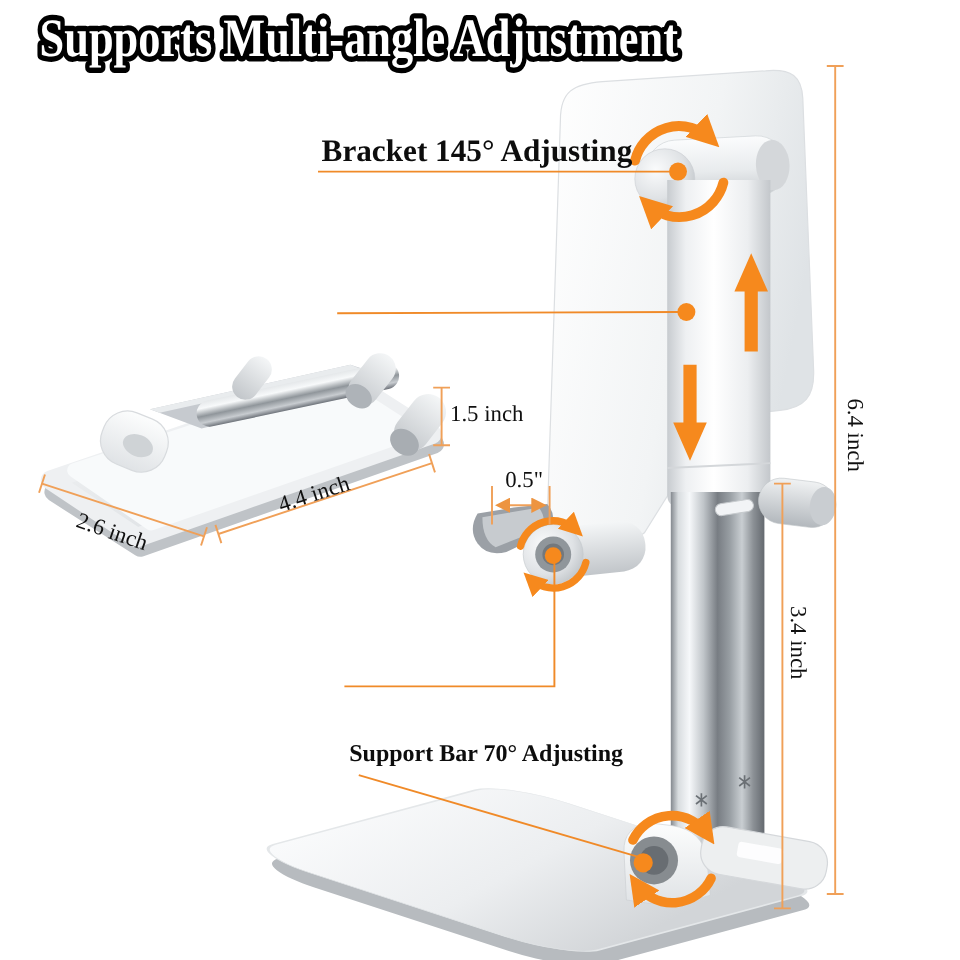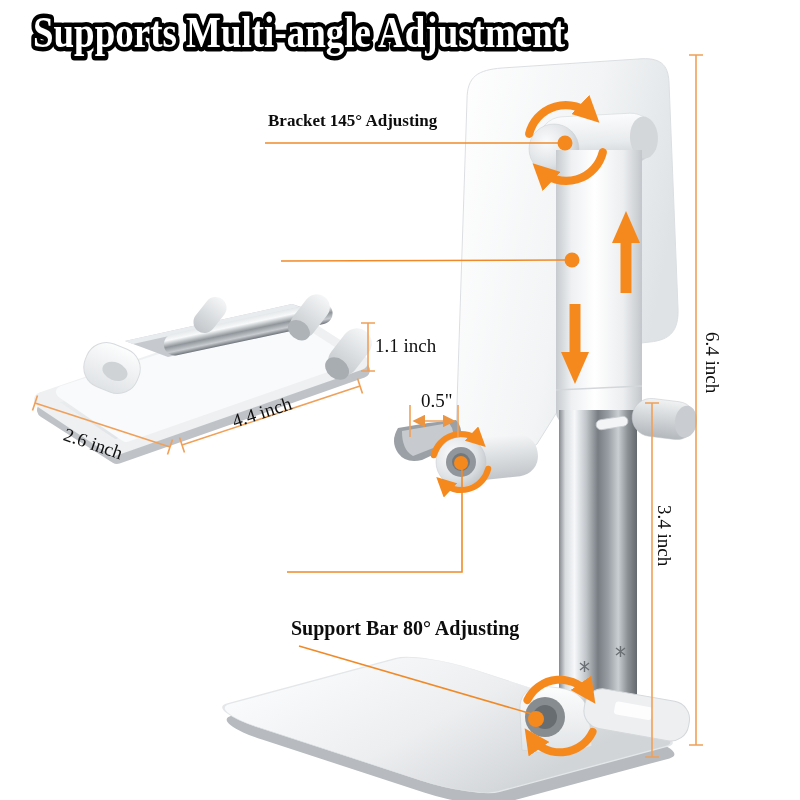--- a/index.html
+++ b/index.html
@@ -203,23 +203,23 @@
       <line transform="translate(182,445) rotate(-18)" y1="-8" y2="8"></line>
       <line transform="translate(360,386) rotate(-18)" y1="-8" y2="8"></line>
       <path d="M 410,405 V 437 M 458,405 V 437"></path>
       <line x1="415" y1="421" x2="453" y2="421" marker-start="url(#mDim)" marker-end="url(#mDim)"></line>
     </g>
   </g>
 
   <text x="299" y="47" text-anchor="middle" textLength="532" lengthAdjust="spacingAndGlyphs" font-family="Liberation Serif, serif" font-size="45" font-weight="bold" fill="#ffffff" stroke="#000000" stroke-width="9" stroke-linejoin="round" paint-order="stroke fill">Supports Multi-angle Adjustment</text>
 </svg>
 
-<div class="label" style="left:268px;top:112px;font-size:17px;">Bracket 145° Adjusting</div>
-<div class="label" style="left:291px;top:617px;">Support Bar 80° Adjusting</div>
+<div class="label" style="left:268px;top:112px;font-size:26px;">Bracket 145° Adjusting</div>
+<div class="label" style="left:291px;top:617px;">Support Bar 70° Adjusting</div>
 
 <div class="dim" style="left:421px;top:391px;">0.5"</div>
-<div class="dim" style="left:375px;top:336px;">1.1 inch</div>
+<div class="dim" style="left:375px;top:336px;">1.5 inch</div>
 <div class="dim rot26" style="left:64px;top:424px;">2.6 inch</div>
 <div class="dim rot44" style="left:233px;top:412px;">4.4 inch</div>
 <div class="dim dim-vert" style="left:701px;top:332px;">6.4 inch</div>
 <div class="dim dim-vert" style="left:653px;top:505px;">3.4 inch</div>
 
 </div>
 
 </body></html>

